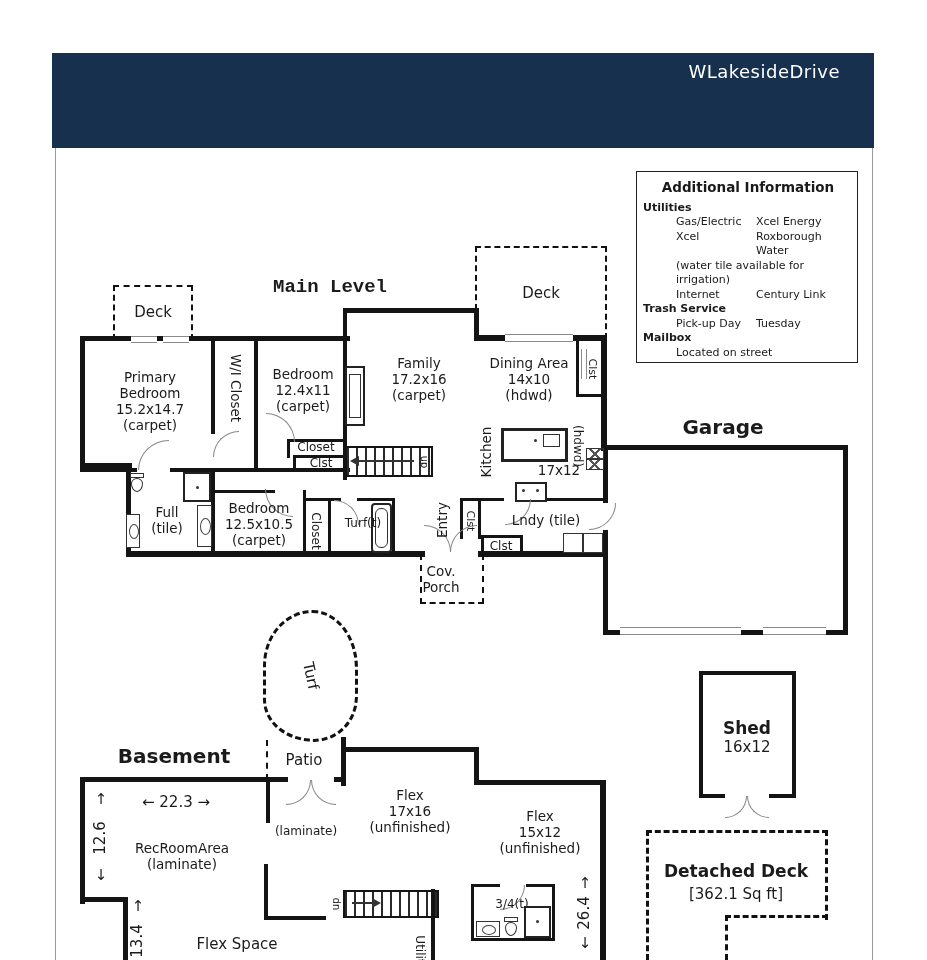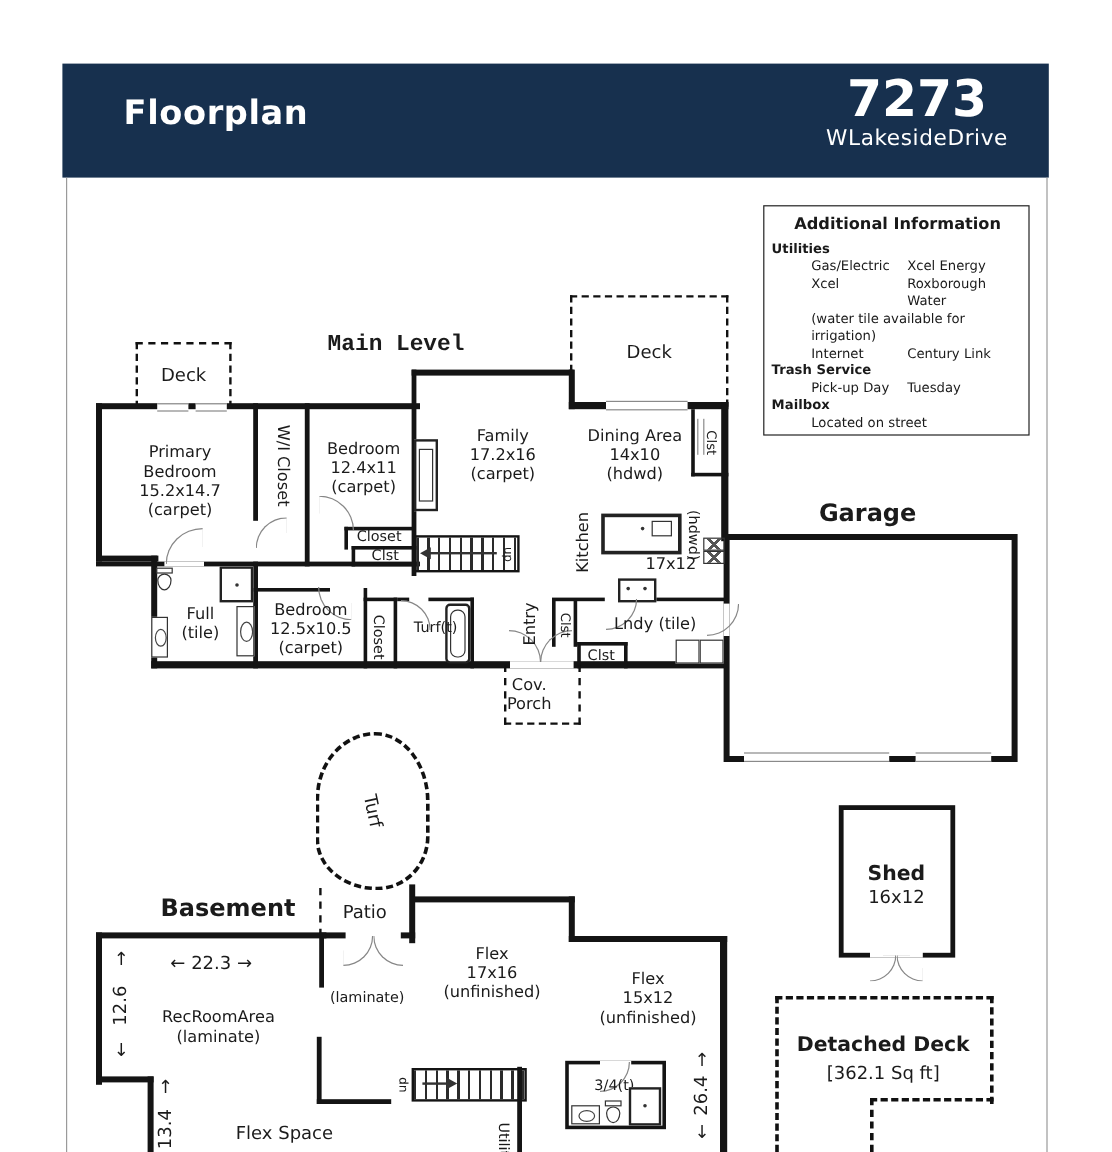--- a/index.html
+++ b/index.html
@@ -63,23 +63,21 @@
   .garage{position:absolute;border:5px solid #141414;box-sizing:border-box;}
   .shed{position:absolute;border:4px solid #141414;box-sizing:border-box;}
   .bath34{position:absolute;border:3px solid #141414;box-sizing:border-box;}
 </style>
 </head>
 <body>
 
 <div id="canvas">
 
   <div class="hdr">
-    <div class="hdr-title">Floorplan</div>
     <div class="hdr-addr">
-      <div class="hdr-num">7273</div>
       <div class="hdr-street">WLakesideDrive</div>
     </div>
   </div>
 
   <div class="pbl" style="left:55px;top:148px;height:812px;"></div>
   <div class="pbl" style="left:872px;top:148px;height:812px;"></div>
 
   <div class="info">
     <div class="info-title">Additional Information</div>
     <div class="info-head">Utilities</div>
@@ -235,21 +233,21 @@
   <div class="lbl" style="left:259px;top:525px;">Bedroom
 12.5x10.5
 (carpet)</div>
   <div class="lbl r90 s12" style="left:316px;top:531px;">Closet</div>
   <div class="lbl s12" style="left:363px;top:523px;">Turf(t)</div>
   <div class="lbl rm90" style="left:443px;top:520px;">Entry</div>
   <div class="lbl r90 s11" style="left:470px;top:521px;">Clst</div>
   <div class="lbl s12" style="left:501px;top:546px;">Clst</div>
   <div class="lbl" style="left:546px;top:521px;">Lndy (tile)</div>
 
-  <div class="lbl b s20" style="left:174px;top:757px;margin-left:16px;">Basement</div>
+  <div class="lbl b s20" style="left:174px;top:757px;">Basement</div>
 
   <div class="dash" style="left:263px;top:610px;width:95px;height:132px;border-width:3px;border-radius:52% 48% 46% 54% / 42% 44% 34% 32%;"></div>
   <div class="lbl r78 s15" style="left:310px;top:676px;">Turf</div>
   <div class="dseg" style="left:266px;top:740px;width:3px;height:40px;border-left:2.5px dashed #111;"></div>
   <div class="w" style="left:341px;top:737px;width:5px;height:49px;"></div>
   <div class="lbl s15" style="left:304px;top:761px;">Patio</div>
 
   <div class="w" style="left:80px;top:777px;width:192px;height:5px;"></div>
   <div class="w" style="left:80px;top:777px;width:5px;height:127px;"></div>
   <div class="w" style="left:80px;top:897px;width:48px;height:5px;"></div>

